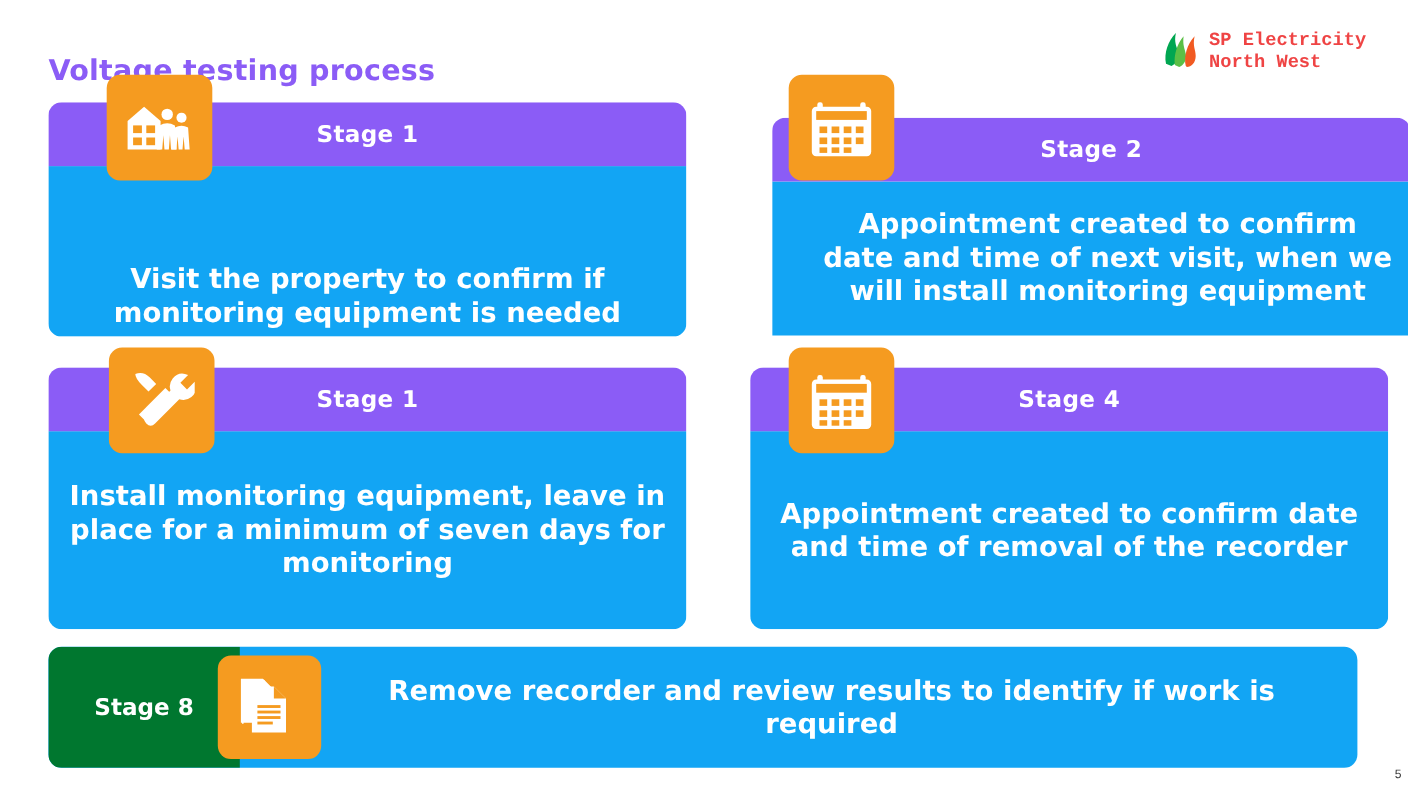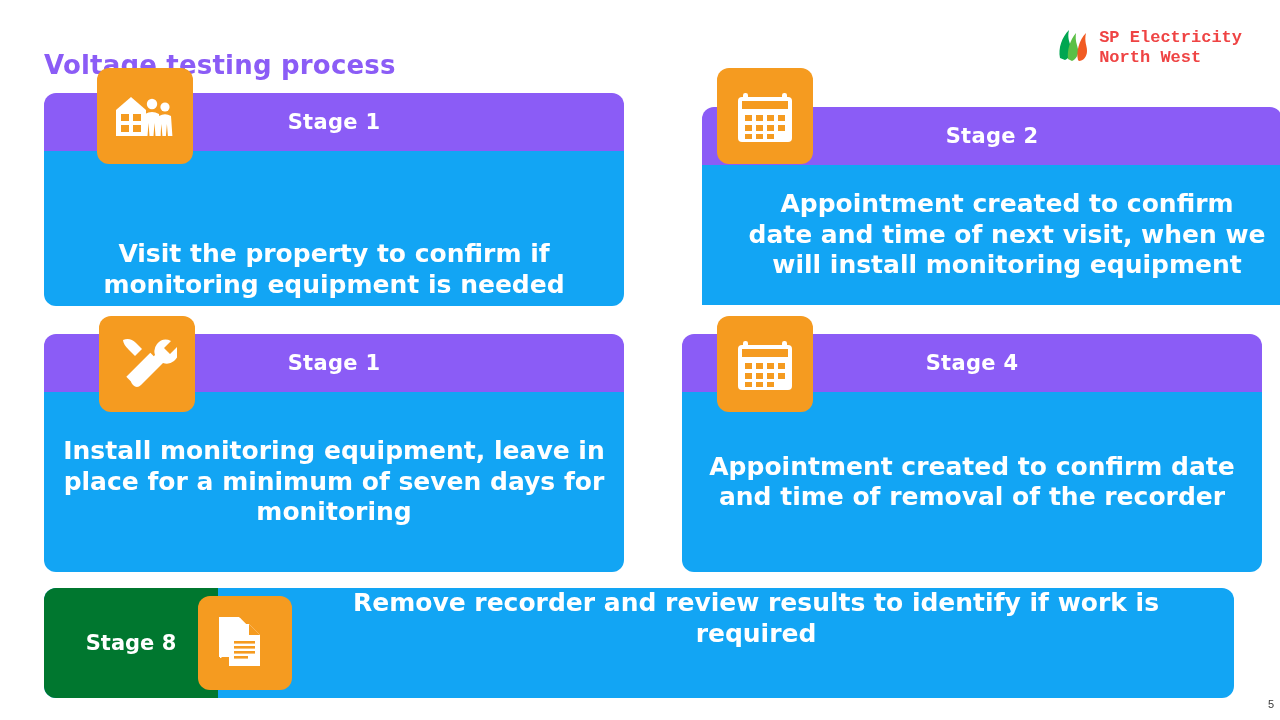--- a/index.html
+++ b/index.html
@@ -121,20 +121,21 @@
     flex: none;
   }
   .card5-left-label {
     color: #ffffff;
     font-size: 21px;
     font-weight: bold;
   }
   .card5-right {
     flex: 1;
     display: flex;
+    align-items: center;
     justify-content: center;
     text-align: center;
     padding: 0 30px 0 90px;
     box-sizing: border-box;
   }
   .card5-text {
     color: #ffffff;
     font-size: 25px;
     font-weight: bold;
     line-height: 1.22;

